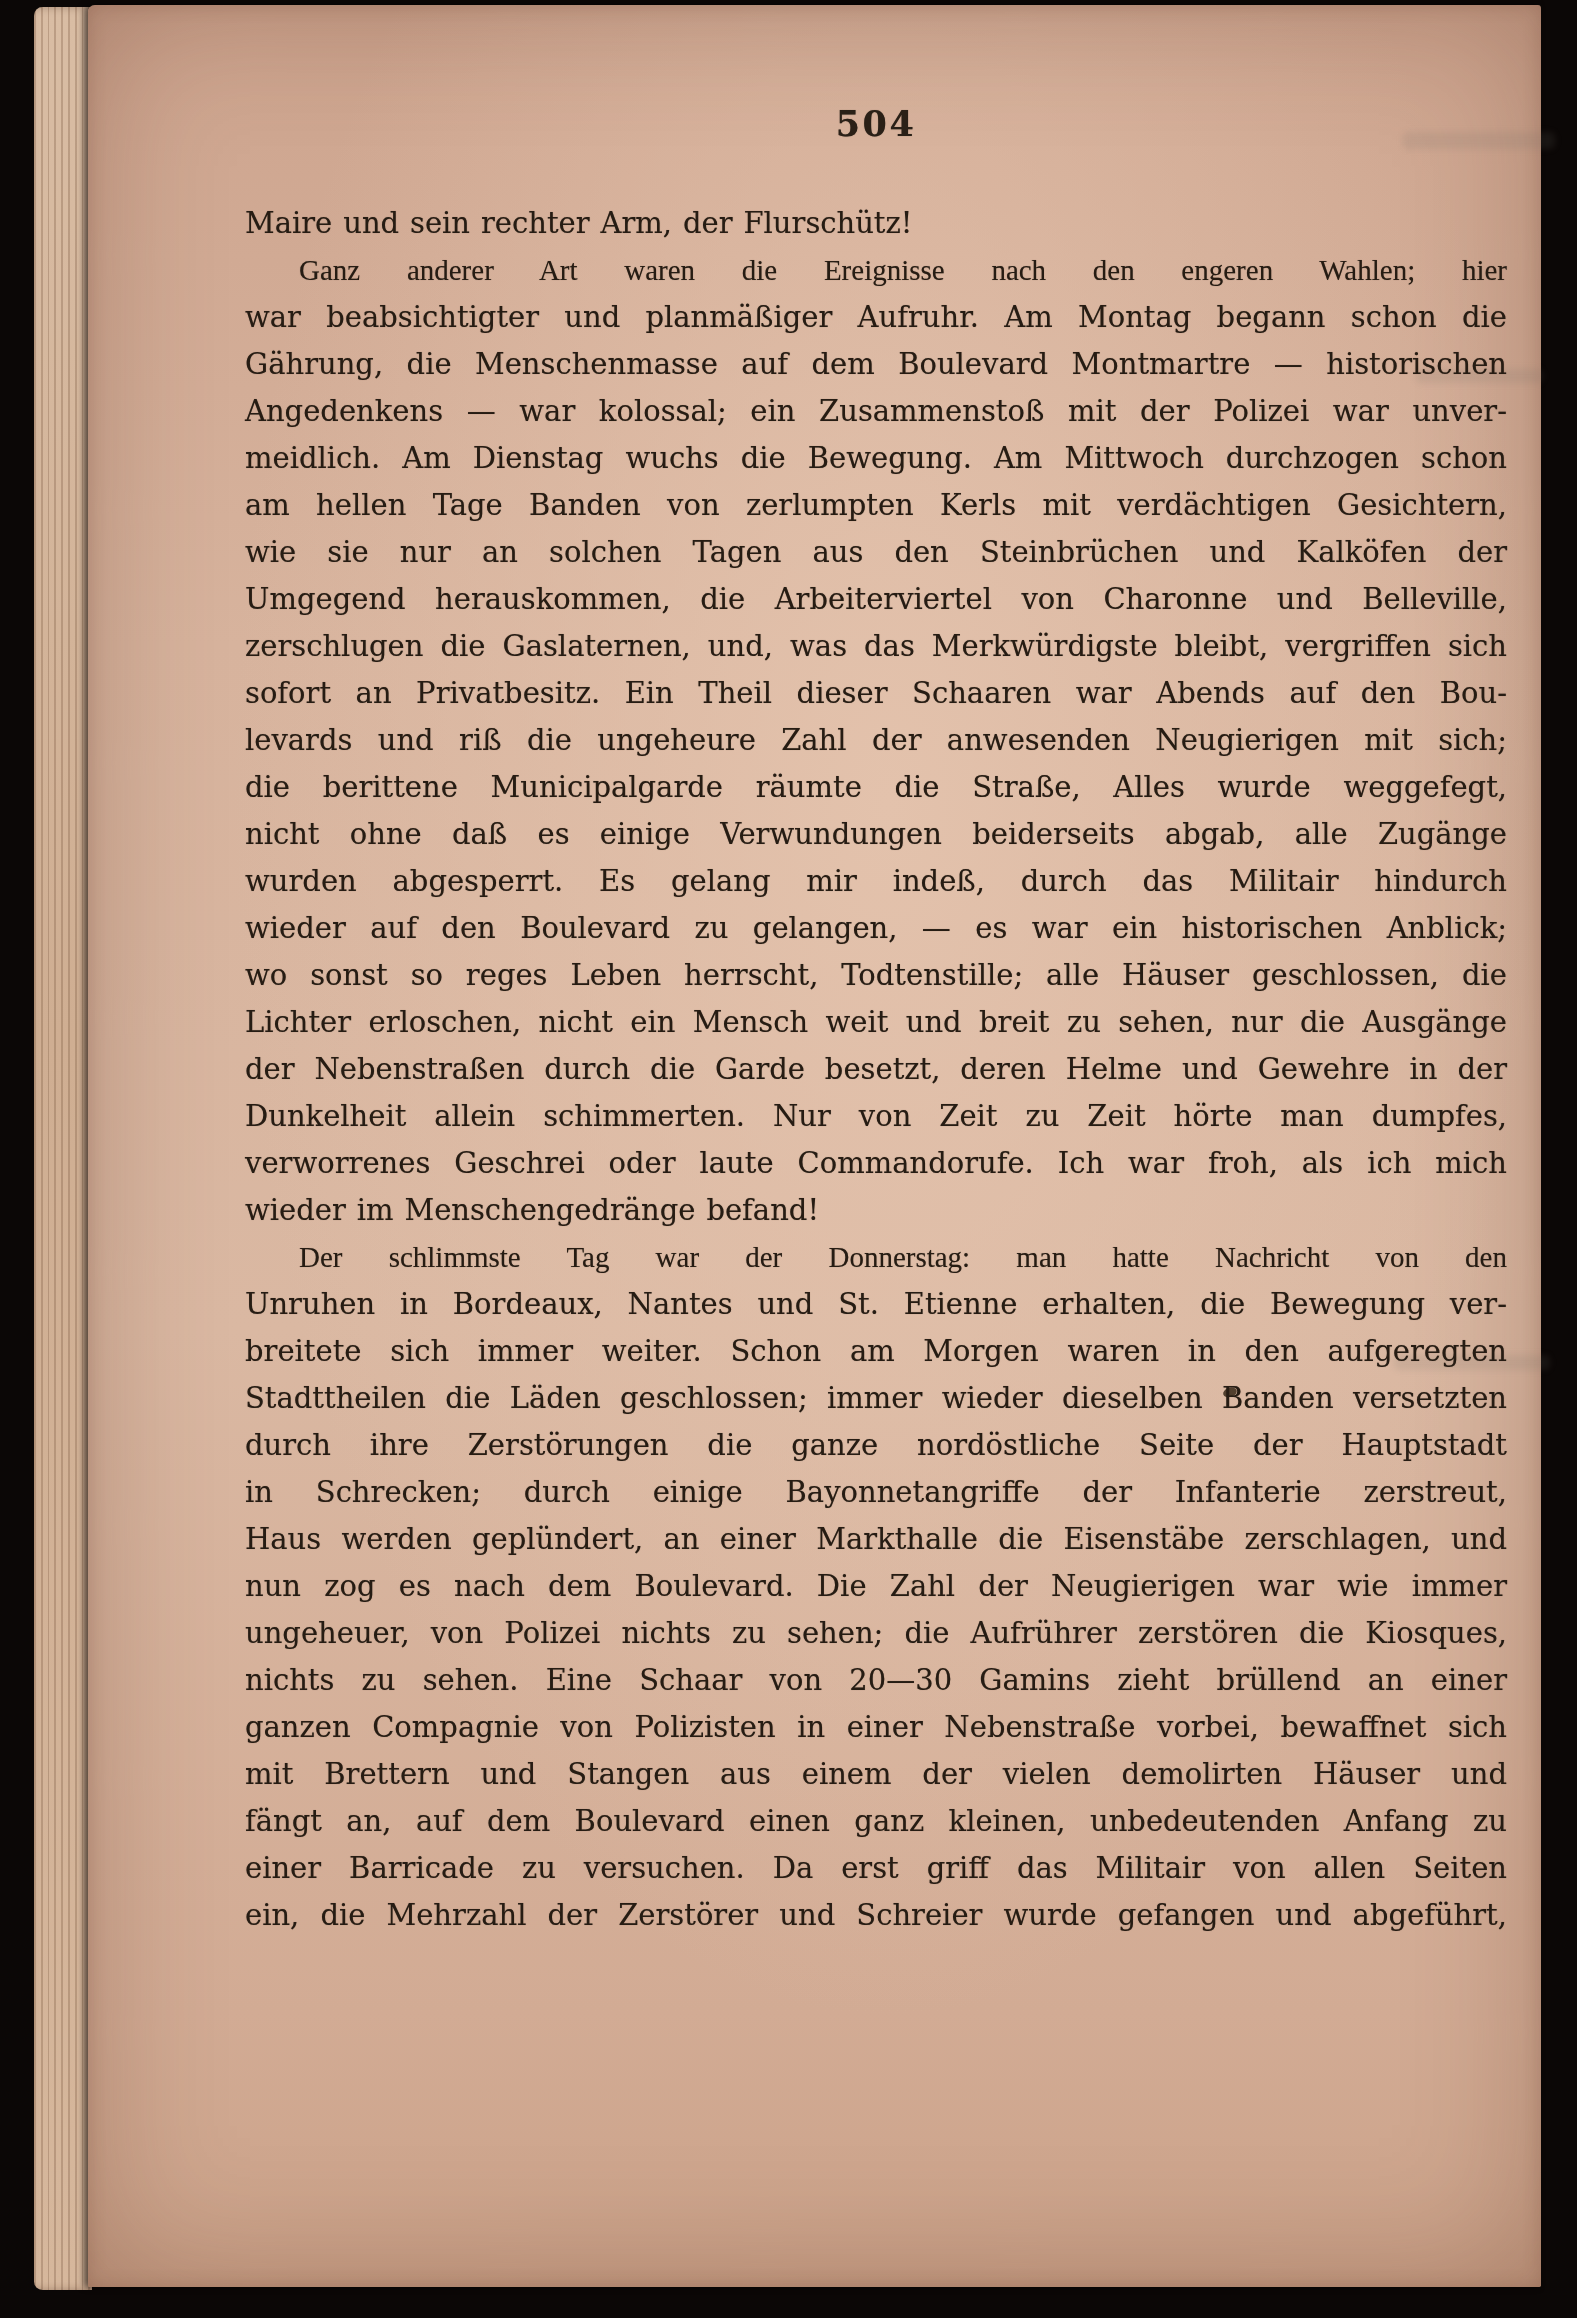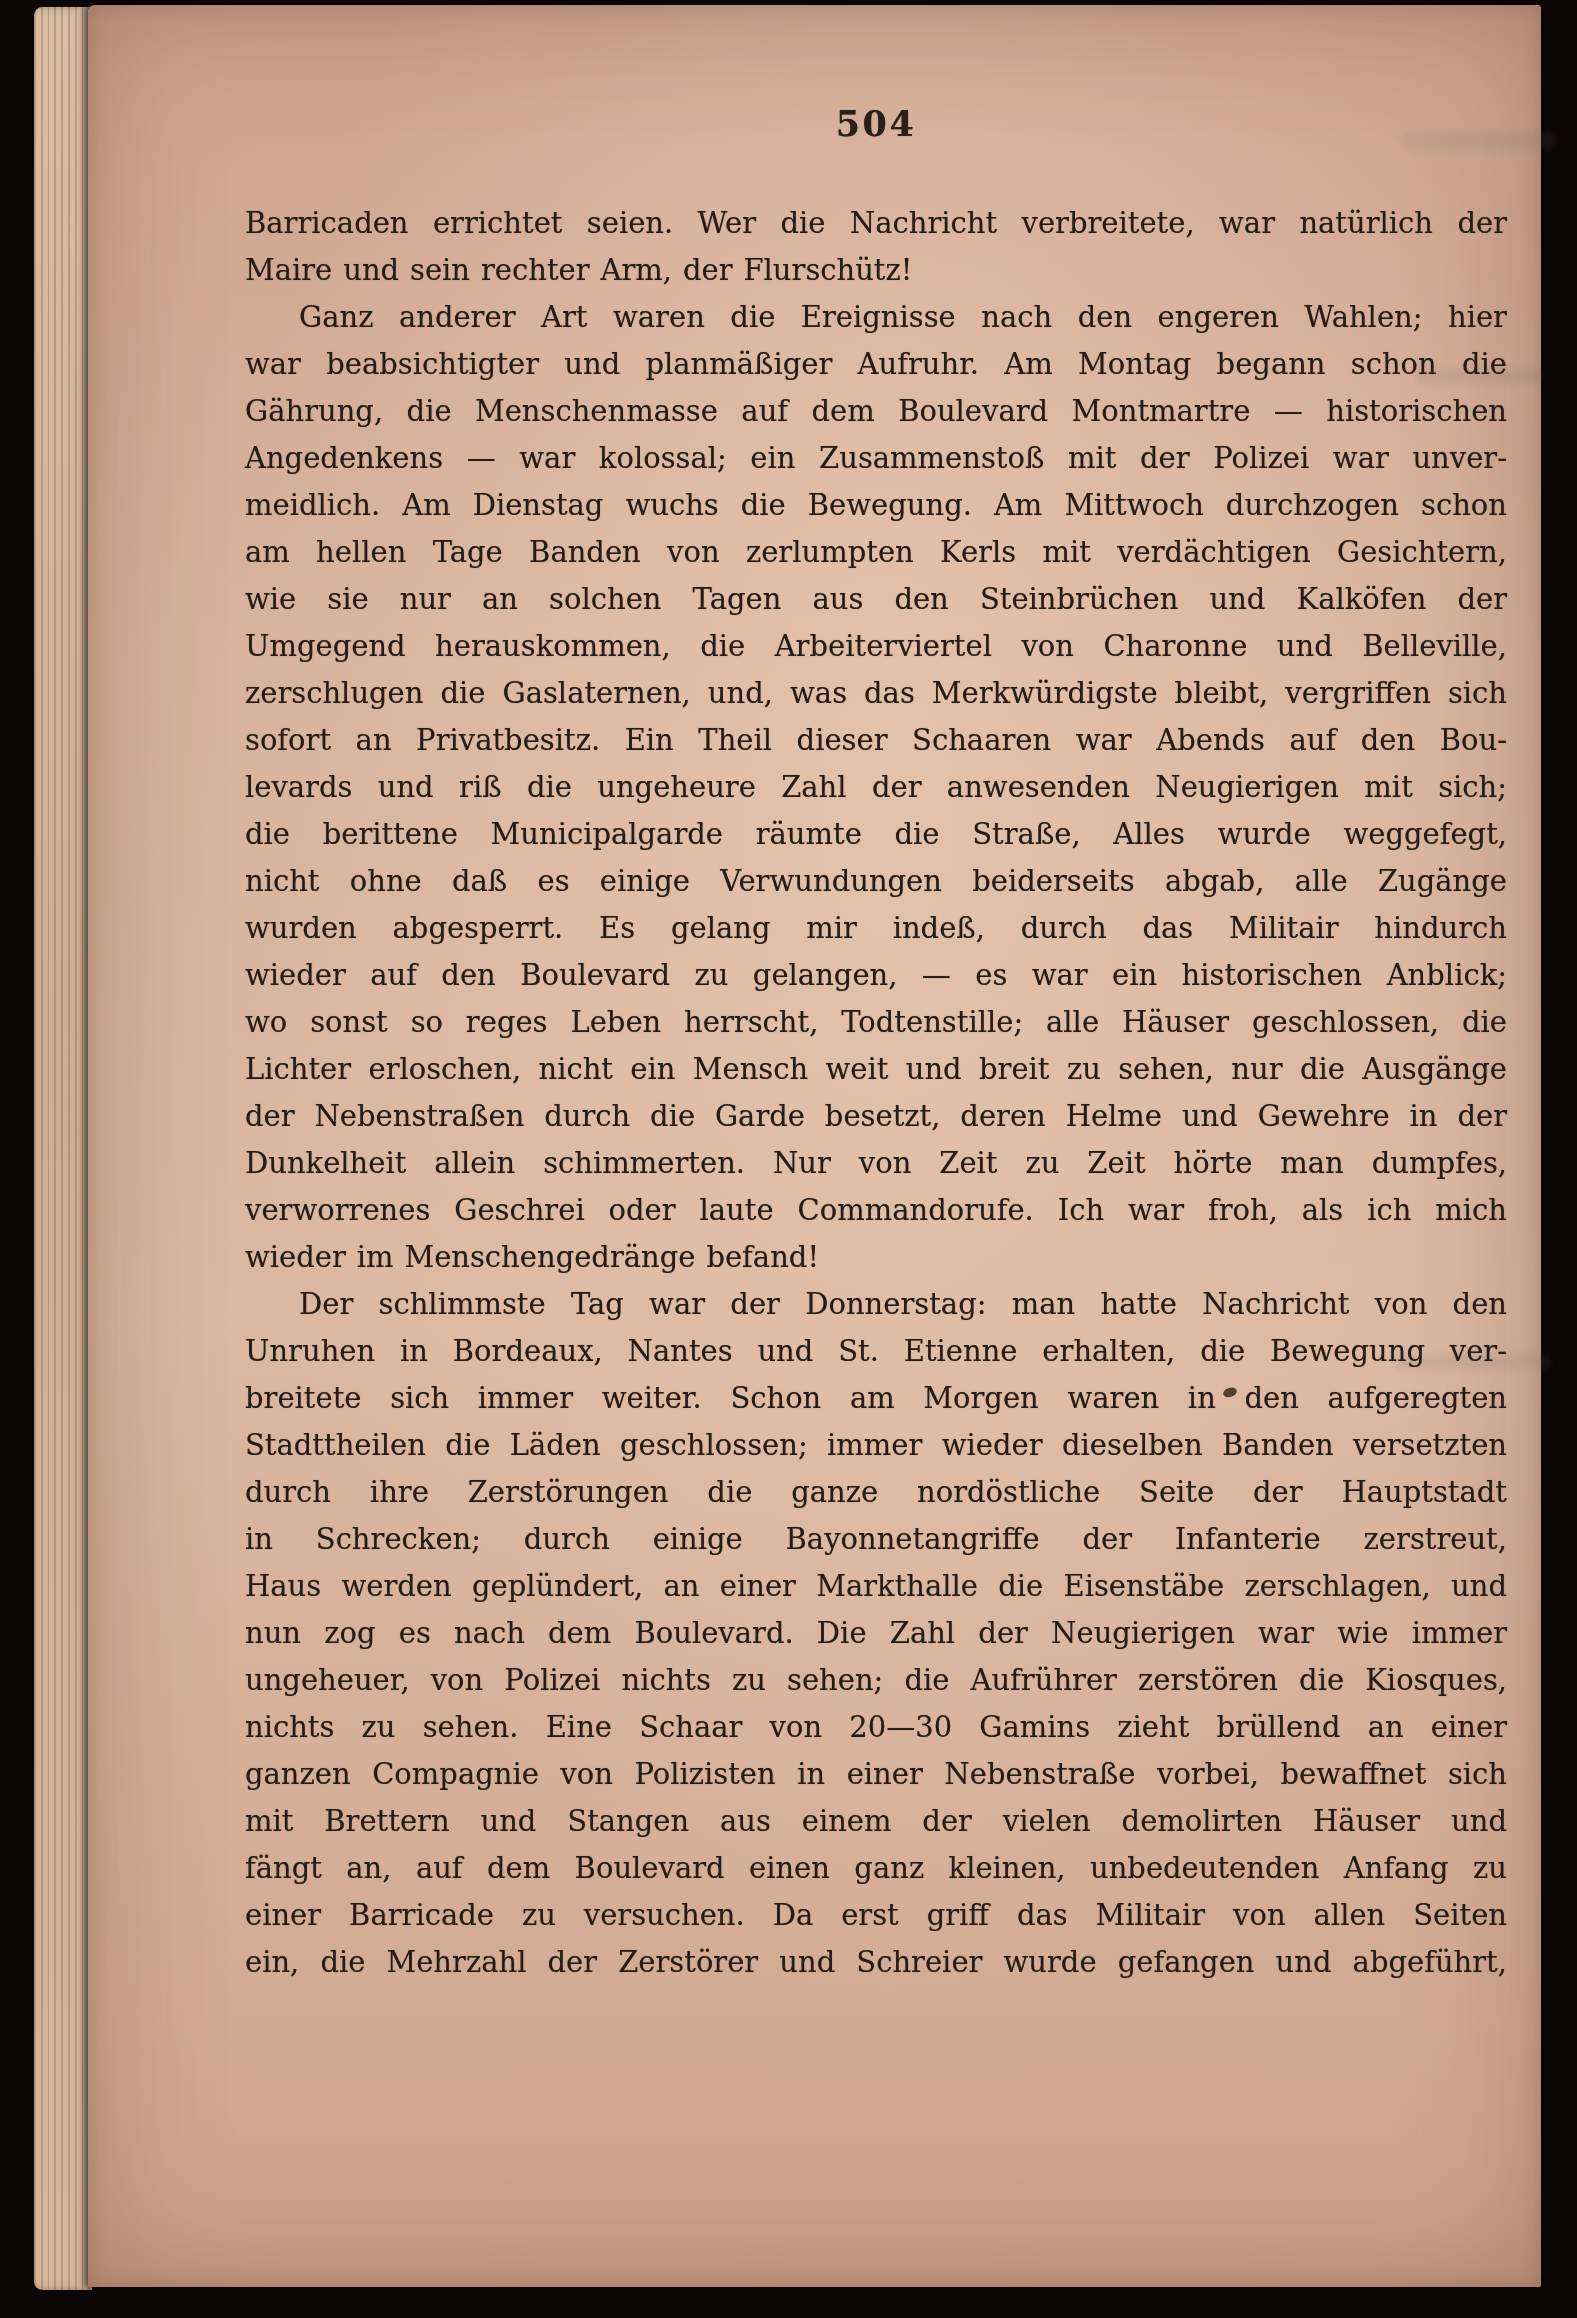--- a/index.html
+++ b/index.html
@@ -56,21 +56,21 @@
   .line {
     font-size: 29px;
     line-height: 47px;
     white-space: normal;
     text-align: justify;
     text-align-last: justify;
     color: #261c13;
     text-shadow: 0 0 0.8px rgba(38,28,19,0.45);
     word-spacing: 1.7px;
   }
-  .line.indent { padding-left: 54px; }
+  .line.indent { padding-left: 54px; font-family: Liberation Serif, serif; }
   .line.end    { text-align-last: left; }
 
   
   .ink-blot {
     position: absolute; left: 1135px; top: 1383px;
     width: 13.5px; height: 9.3px;
     background: #3a2a1a; border-radius: 50%;
     transform: rotate(-18deg);
     opacity: 0.85;
   }
@@ -89,21 +89,20 @@
 
   <div class="page">
     <div class="ghost g1"></div>
     <div class="ghost g2"></div>
     <div class="ghost g3"></div>
     <div class="ink-blot"></div>
 
     <div class="content">
       <div class="page-number">504</div>
       <div class="lines">
-          <div class="line">Barricaden errichtet seien. Wer die Nachricht verbreitete, war natürlich der</div>
           <div class="line end">Maire und sein rechter Arm, der Flurschütz!</div>
           <div class="line indent">Ganz anderer Art waren die Ereignisse nach den engeren Wahlen; hier</div>
           <div class="line">war beabsichtigter und planmäßiger Aufruhr. Am Montag begann schon die</div>
           <div class="line">Gährung, die Menschenmasse auf dem Boulevard Montmartre — historischen</div>
           <div class="line">Angedenkens — war kolossal; ein Zusammenstoß mit der Polizei war unver-</div>
           <div class="line">meidlich. Am Dienstag wuchs die Bewegung. Am Mittwoch durchzogen schon</div>
           <div class="line">am hellen Tage Banden von zerlumpten Kerls mit verdächtigen Gesichtern,</div>
           <div class="line">wie sie nur an solchen Tagen aus den Steinbrüchen und Kalköfen der</div>
           <div class="line">Umgegend herauskommen, die Arbeiterviertel von Charonne und Belleville,</div>
           <div class="line">zerschlugen die Gaslaternen, und, was das Merkwürdigste bleibt, vergriffen sich</div>

